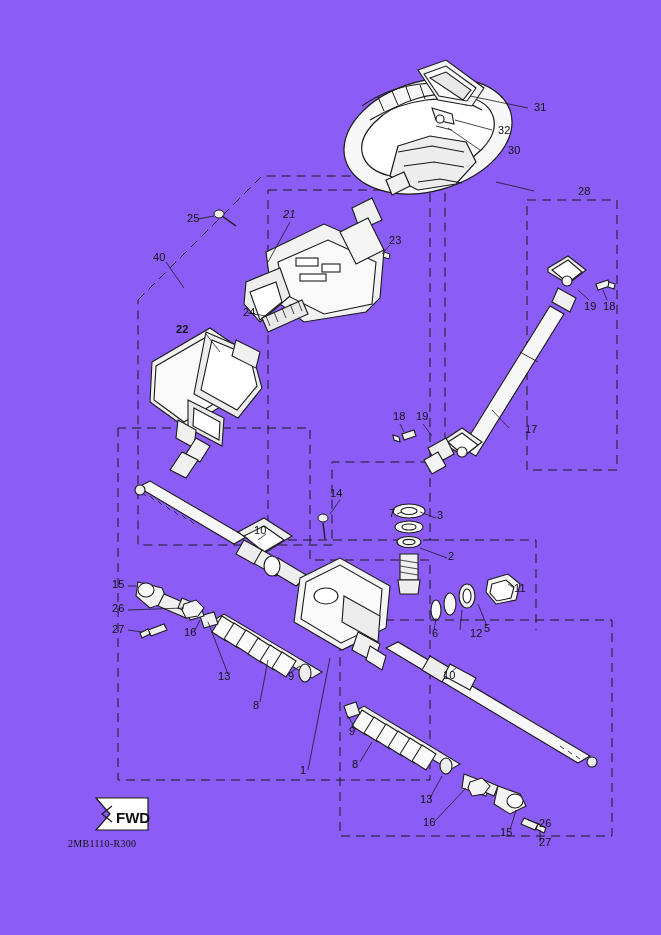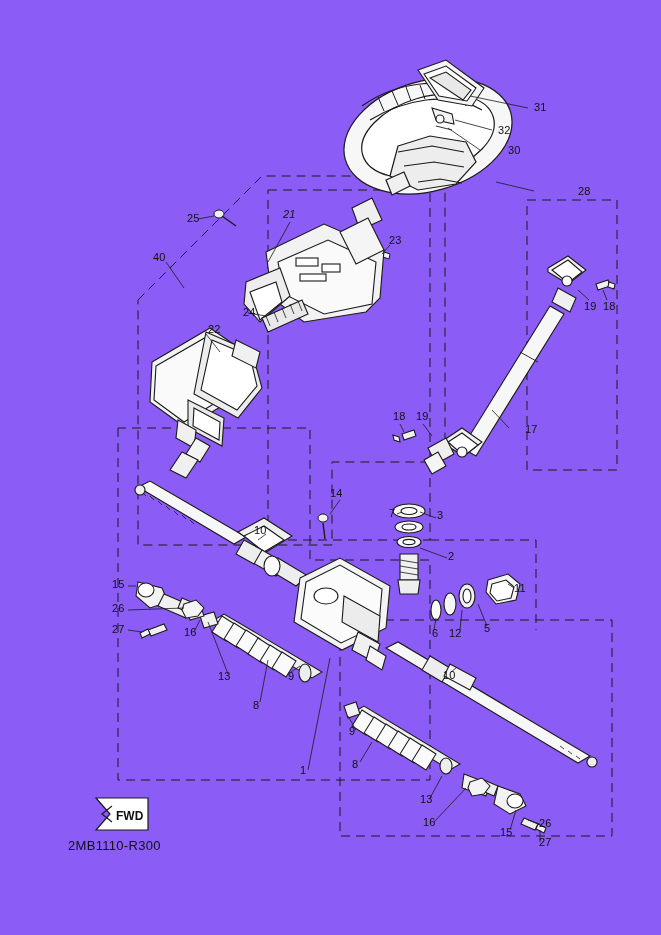--- a/index.html
+++ b/index.html
@@ -25,29 +25,29 @@
   .callout {
     position: absolute;
     font-family: "Liberation Sans", sans-serif;
     font-size: 11px;
     color: #111111;
     white-space: nowrap;
     letter-spacing: 0.2px;
   }
   .partcode {
     position: absolute;
-    font-family: Liberation Sans, sans-serif;
-    font-size: 13px;
+    font-family: Liberation Serif, serif;
+    font-size: 10px;
     color: #111111;
     letter-spacing: 0.3px;
   }
   .fwd-label {
     position: absolute;
     font-family: "Liberation Sans", sans-serif;
-    font-size: 12px;
+    font-size: 15px;
     font-weight: bold;
     color: #111111;
   }
 </style>
 </head>
 <body>
 
 <div id="page">
 
   <svg class="diagram" viewBox="0 0 661 935">
@@ -317,36 +317,36 @@
   <div class="callout" style="left:498px; top:124px;">32</div>
   <div class="callout" style="left:485px; top:144px;margin-left:23px;">30</div>
   <div class="callout" style="left:539px; top:185px;margin-left:39px;">28</div>
   <div class="callout" style="left:187px; top:212px;">25</div>
   <div class="callout" style="left:283px; top:208px;font-style:italic;">21</div>
   <div class="callout" style="left:389px; top:234px;">23</div>
   <div class="callout" style="left:153px; top:251px;">40</div>
   <div class="callout" style="left:584px; top:300px;">19</div>
   <div class="callout" style="left:603px; top:300px;">18</div>
   <div class="callout" style="left:243px; top:306px;">24</div>
-  <div class="callout" style="left:208px; top:323px;">22</div>
+  <div class="callout" style="left:176px; top:323px;font-weight:bold;">22</div>
   <div class="callout" style="left:509px; top:423px;margin-left:16px;">17</div>
   <div class="callout" style="left:393px; top:410px;">18</div>
   <div class="callout" style="left:416px; top:410px;">19</div>
   <div class="callout" style="left:330px; top:487px;">14</div>
   <div class="callout" style="left:389px; top:507px;">7</div>
   <div class="callout" style="left:437px; top:509px;">3</div>
   <div class="callout" style="left:254px; top:524px;">10</div>
   <div class="callout" style="left:448px; top:550px;">2</div>
   <div class="callout" style="left:112px; top:578px;">15</div>
   <div class="callout" style="left:112px; top:602px;">26</div>
   <div class="callout" style="left:514px; top:582px;">11</div>
   <div class="callout" style="left:112px; top:623px;">27</div>
   <div class="callout" style="left:184px; top:626px;">16</div>
   <div class="callout" style="left:432px; top:627px;">6</div>
-  <div class="callout" style="left:449px; top:627px;">12</div>
+  <div class="callout" style="left:470px; top:627px;">12</div>
   <div class="callout" style="left:484px; top:622px;">5</div>
   <div class="callout" style="left:218px; top:670px;">13</div>
   <div class="callout" style="left:288px; top:670px;">9</div>
   <div class="callout" style="left:443px; top:669px;">10</div>
   <div class="callout" style="left:253px; top:699px;">8</div>
   <div class="callout" style="left:349px; top:725px;">9</div>
   <div class="callout" style="left:352px; top:758px;">8</div>
   <div class="callout" style="left:300px; top:764px;">1</div>
   <div class="callout" style="left:420px; top:793px;">13</div>
   <div class="callout" style="left:423px; top:816px;">16</div>

